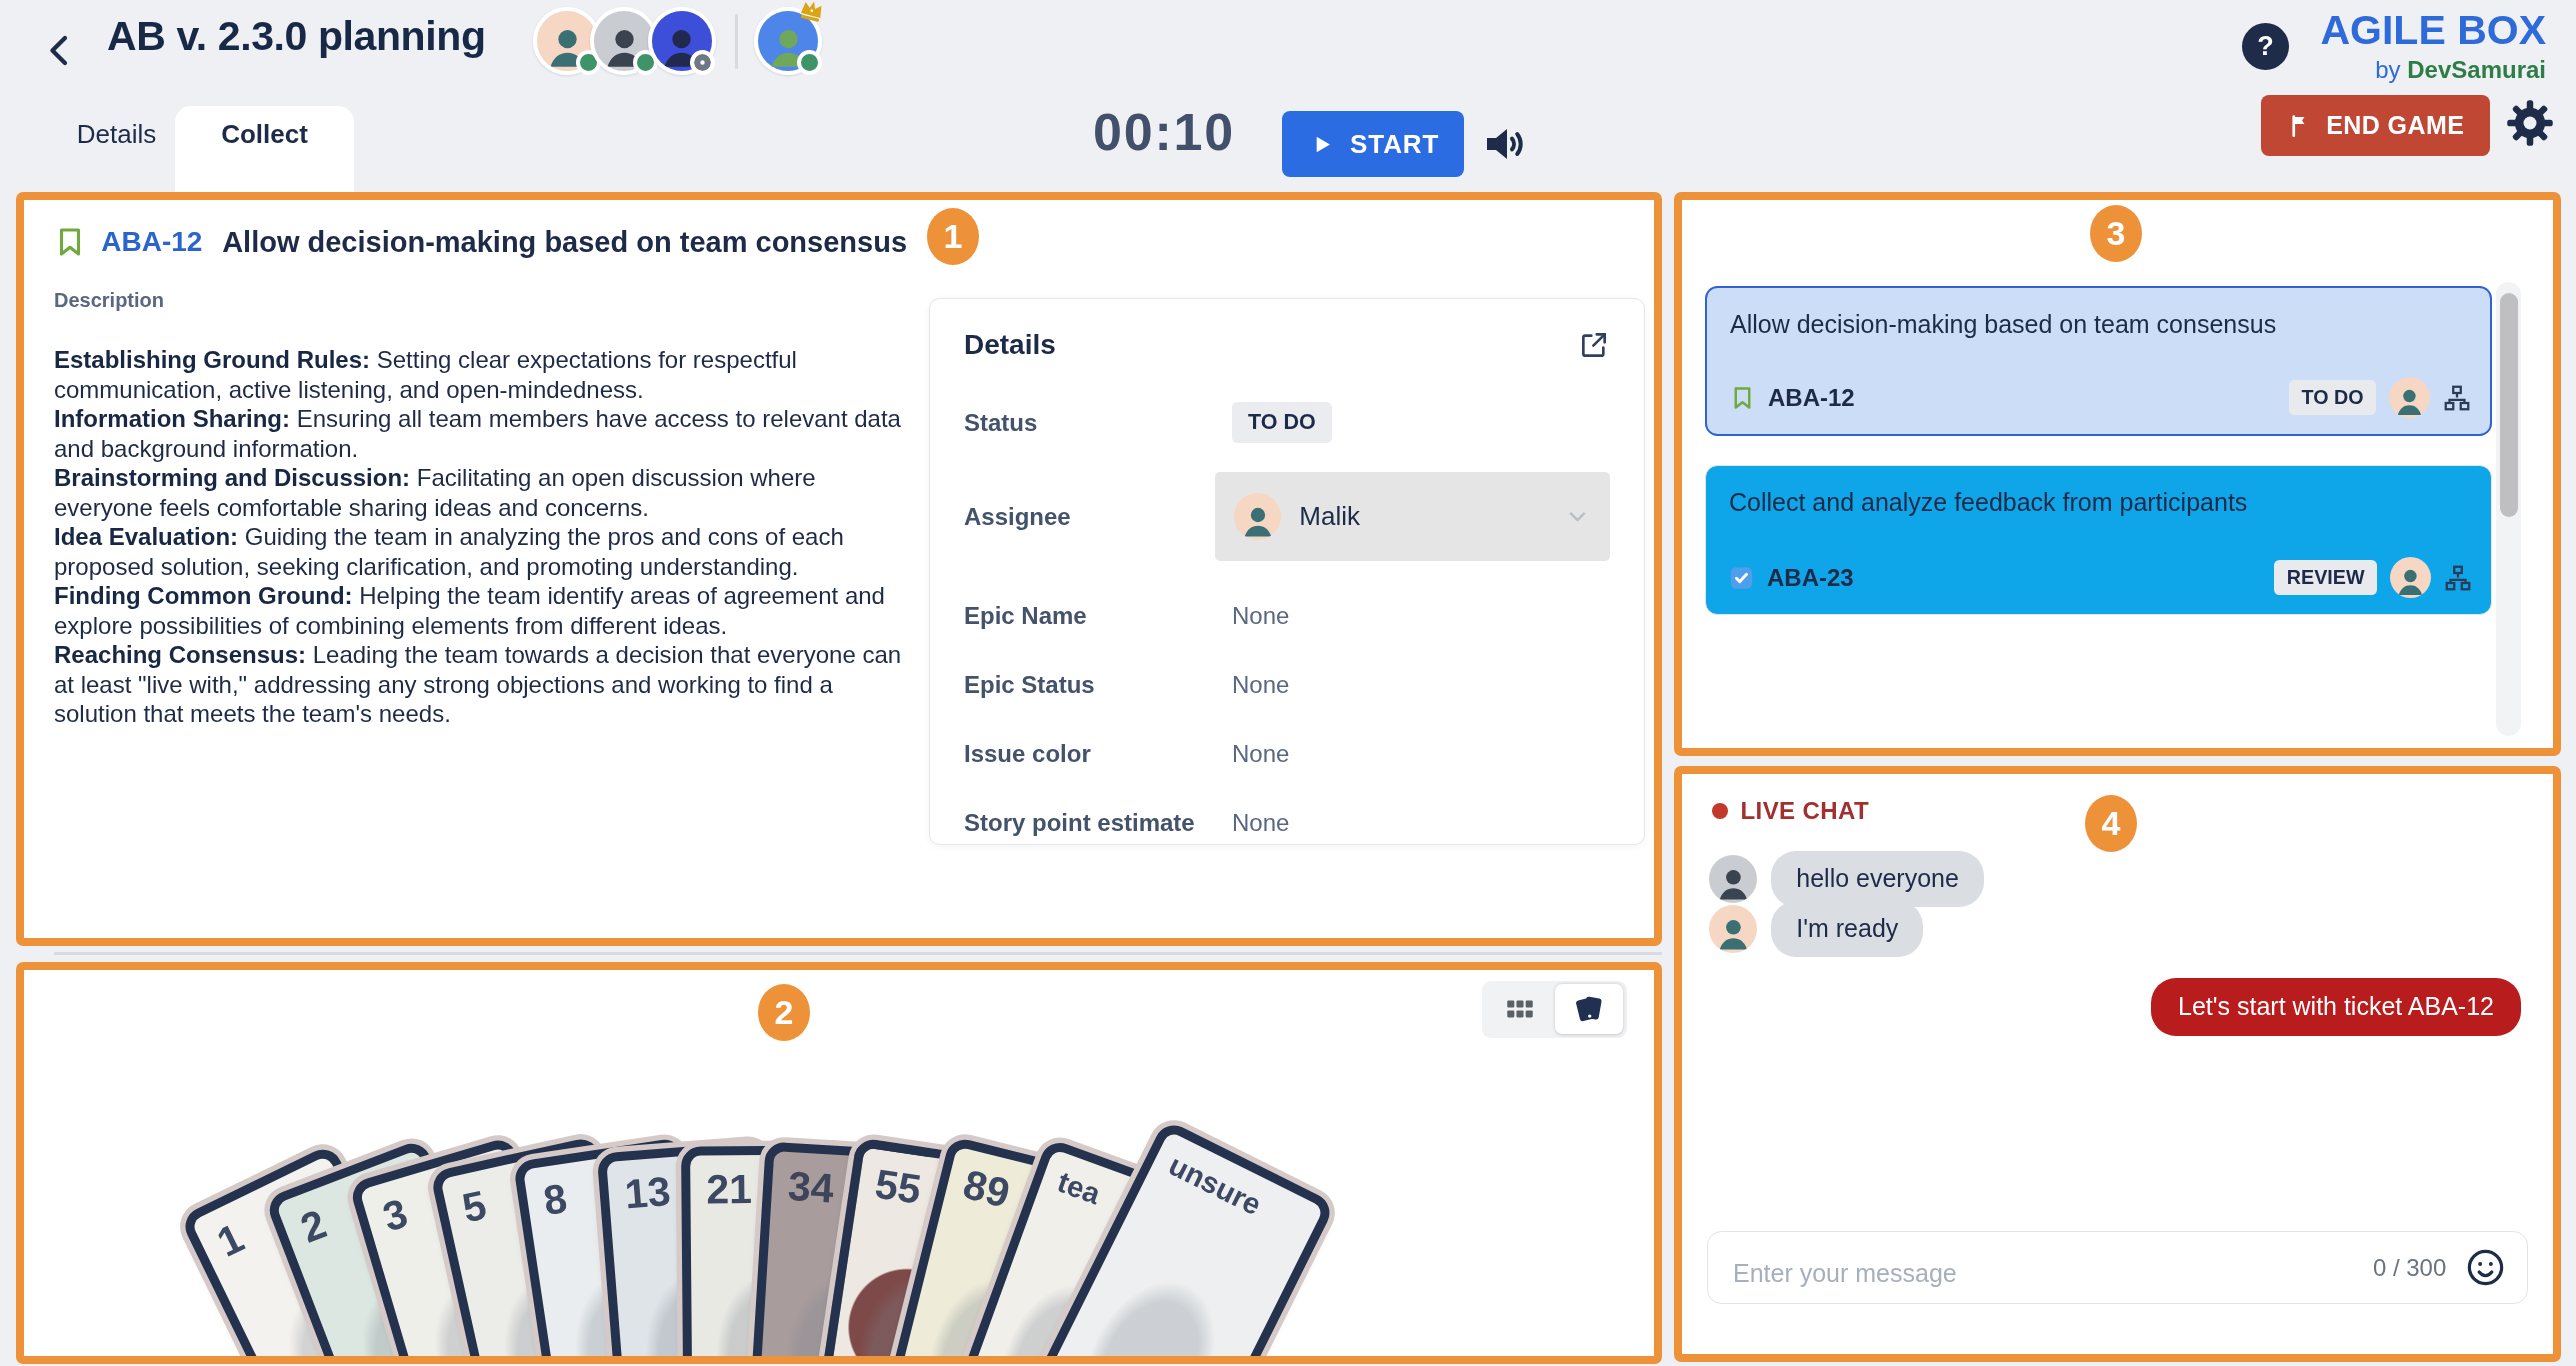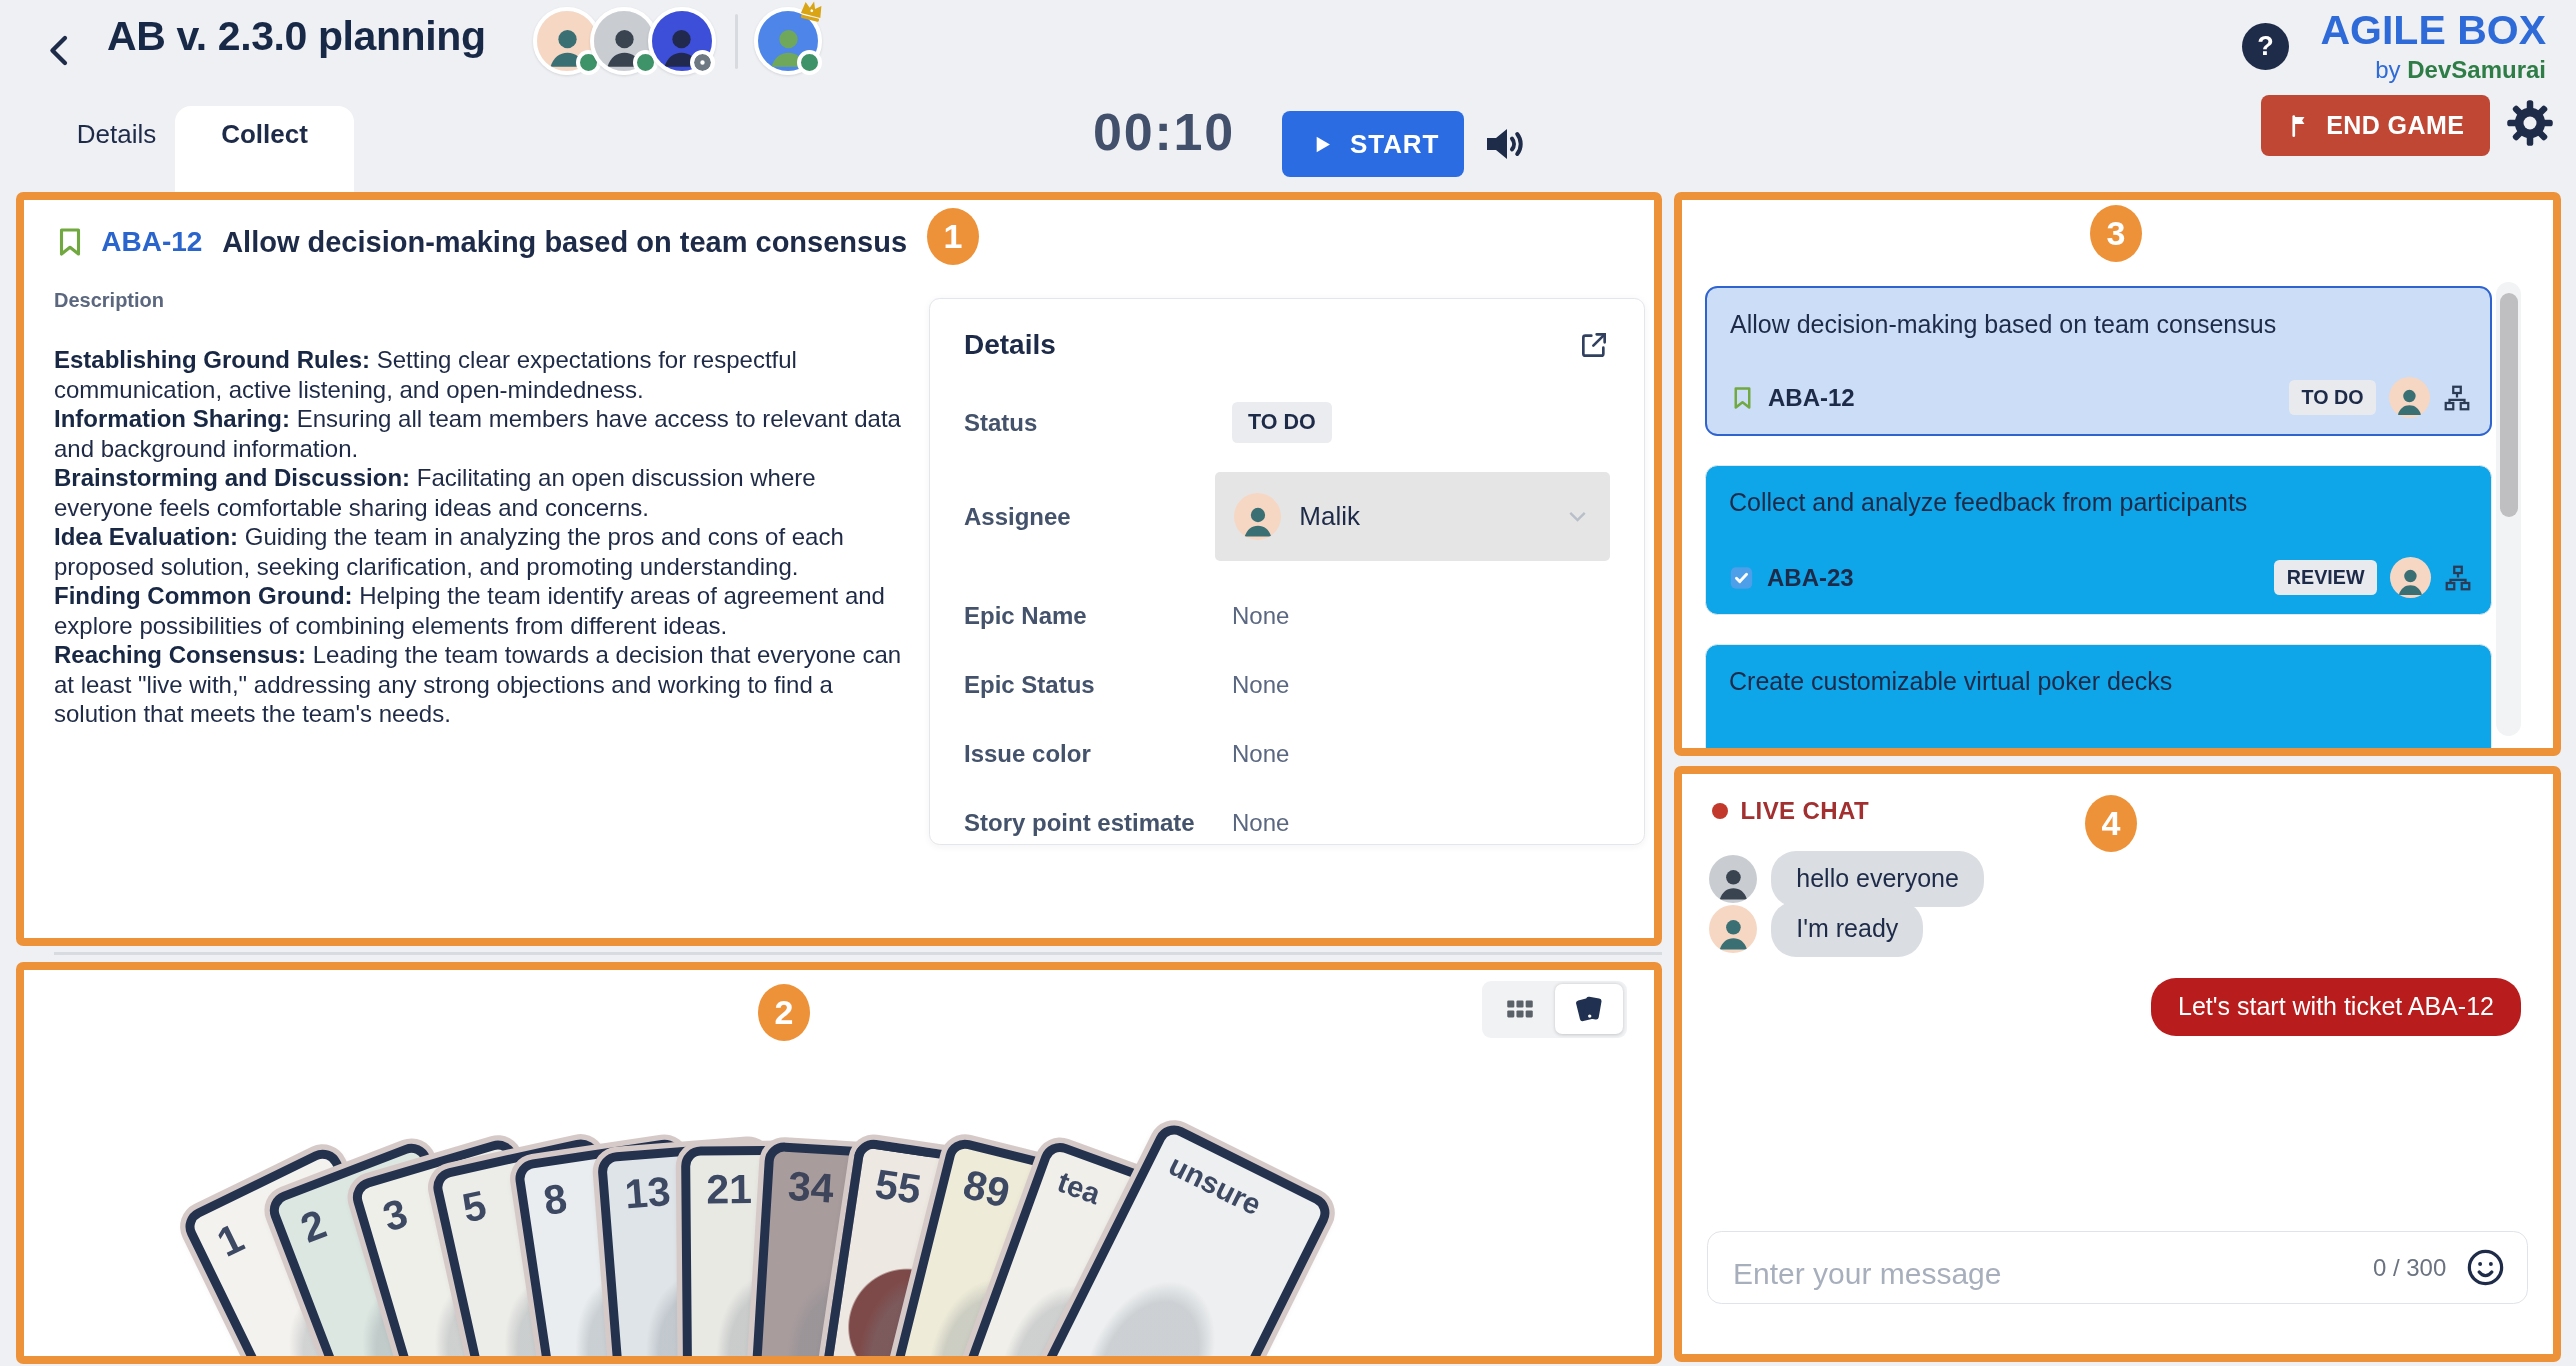--- a/index.html
+++ b/index.html
@@ -144,21 +144,21 @@
   .chat-title { font-size:24px; font-weight:bold; color:#A23030; letter-spacing:0.4px; }
   .msg-row { position:absolute; left:27px; display:flex; align-items:center; gap:14.3px; }
   .msg-av { width:48px; height:48px; border-radius:50%; overflow:hidden; display:flex; align-items:flex-end; justify-content:center; flex:none; }
   .msg-av.a-gray { background:#C9CDD2; } .msg-av.a-gray svg { fill:#3A4450; width:85%; height:85%; }
   .msg-av.a-peach { background:#F6D7C3; } .msg-av.a-peach svg { fill:#3A6F74; width:85%; height:85%; }
   .bubble { background:#DADDE2; border-radius:25px; padding:13.4px 25px; font-size:25px; color:#1D2A48; }
   .bubble-out { position:absolute; right:32px; top:204px; background:#b91c1c; color:#fff; border-radius:25px;
                 padding:14.3px 27px; font-size:25px; }
   .chat-input { position:absolute; left:25px; right:25px; bottom:50px; height:73px; border:1.8px solid #E0E3E8; border-radius:14.3px;
                 background:#fff; display:flex; align-items:center; padding:0 19.7px 0 25px; gap:18px; }
-  .chat-input .ph-text { flex:1; font-size:30px; color:#A8AFBC;margin-top:12px; }
+  .chat-input .ph-text { flex:1; font-size:25px; color:#A8AFBC;margin-top:12px; }
   .chat-counter { font-size:24px; color:#6B7380; }
   .emoji-btn { width:43px; height:43px; cursor:pointer; }
 </style>
 </head>
 <body>
 
 <div class="back-btn">
   <svg viewBox="0 0 24 24" fill="none" stroke="#1F2C49" stroke-width="2.4" stroke-linecap="round" stroke-linejoin="round">
       <path d="M14.5 5 7.5 12l7 7"></path>
     </svg>
@@ -405,23 +405,20 @@
             </svg>
           </span>
         <svg class="ic-tree" viewBox="0 0 24 24" fill="none" stroke="#2B3A55" stroke-width="1.8">
             <rect x="9" y="3" width="6" height="5"></rect>
             <rect x="3" y="16" width="6" height="5"></rect>
             <rect x="15" y="16" width="6" height="5"></rect>
             <path d="M12 8v3.5M6 16v-2.5h12V16"></path>
           </svg>
       </div>
     </div>
-    <div class="issue-card">
-      <div class="ic-title">Create customizable virtual poker decks</div>
-    </div>
   </div>
   <div class="p3-scroll">
     <div class="p3-thumb"></div>
   </div>
 </div>
 
 <div class="panel panel-4">
   <div class="chat-head">
     <span class="chat-dot"></span>
     <span class="chat-title">LIVE CHAT</span>

